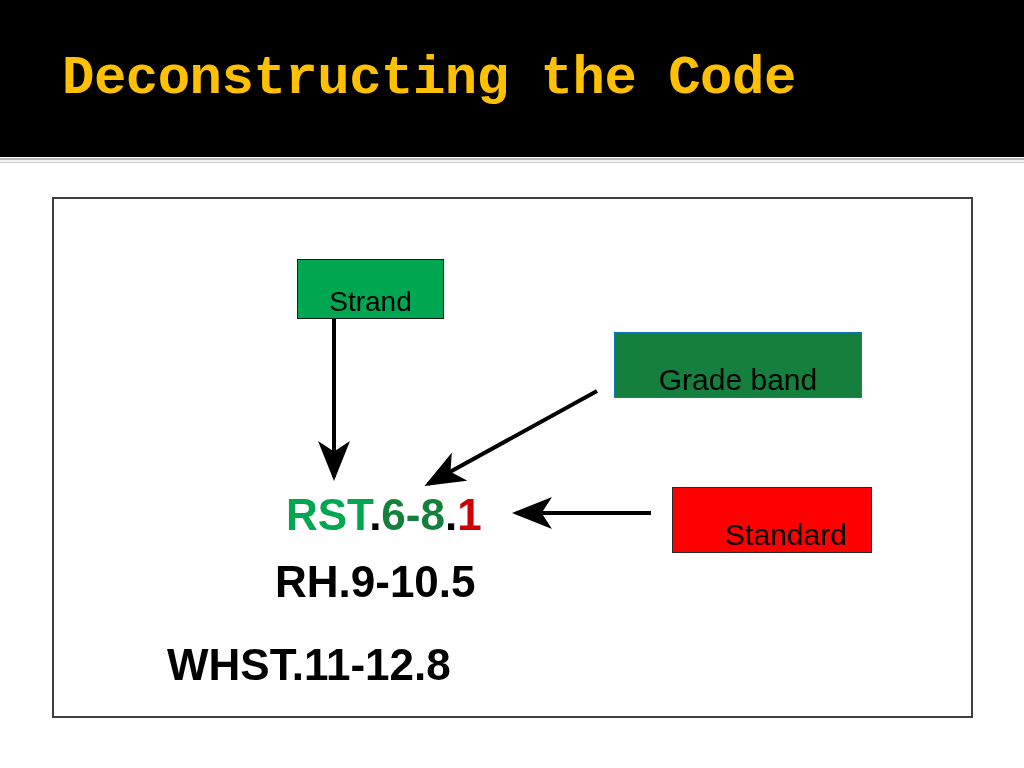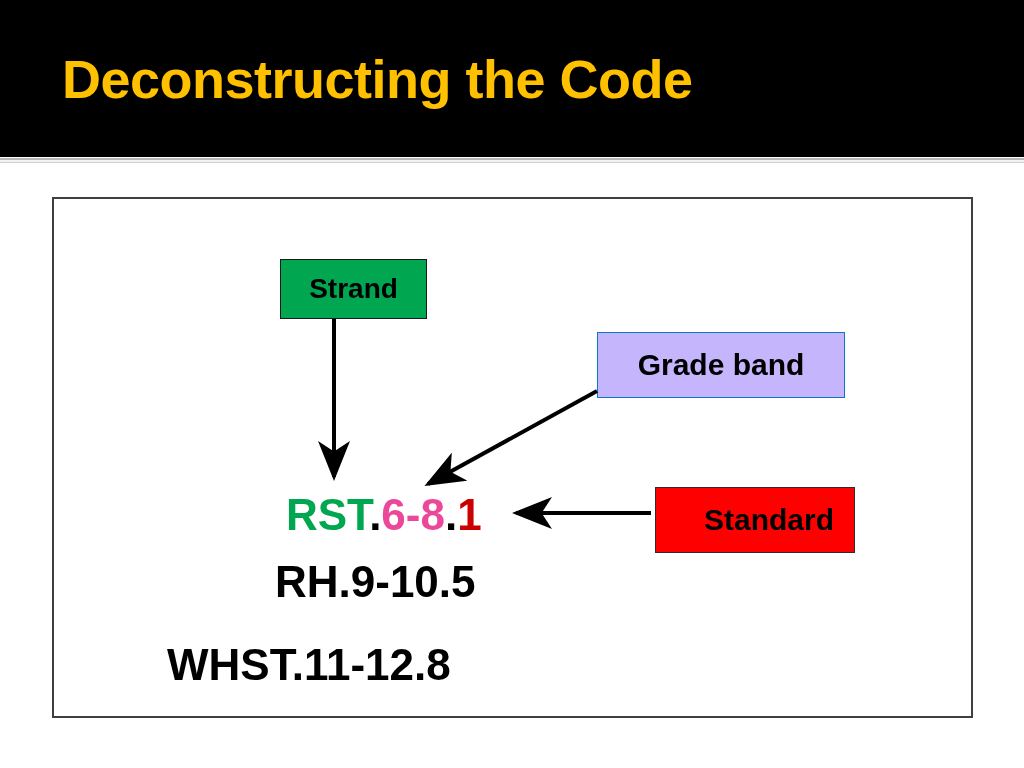--- a/index.html
+++ b/index.html
@@ -16,20 +16,21 @@
   }
 
   
   #title-band {
     position: absolute;
     left: 0;
     top: 0;
     width: 1024px;
     height: 157px;
     background: #000000;
+    font-family: Liberation Mono, monospace;
   }
   #slide-title {
     position: absolute;
     left: 62px;
     top: 52px;
     font-size: 54px;
     font-weight: bold;
     color: #FFC000;
     letter-spacing: -0.5px;
     white-space: nowrap;
@@ -58,42 +59,43 @@
     height: 521px;
     border: 2px solid #3f3f3f;
     background: #ffffff;
     box-sizing: border-box;
   }
 
   
   .label-box {
     position: absolute;
     display: flex;
-    align-items: center;
+    align-items: flex-end;
     justify-content: center;
-    font-weight: bold;
+    font-weight: normal;
     color: #000000;
     box-sizing: border-box;
     border: 1px solid #1a1a1a;
     white-space: nowrap;
+    margin-left: 17px;
   }
   #box-strand {
     left: 280px;
     top: 259px;
     width: 147px;
     height: 60px;
     background: #00A650;
     font-size: 28px;
   }
   #box-grade-band {
     left: 597px;
     top: 332px;
     width: 248px;
     height: 66px;
-    background: #c4b5fd;
+    background: #15803d;
     font-size: 30px;
     border-color: #1077C3;
   }
   #box-standard {
     left: 655px;
     top: 487px;
     width: 200px;
     height: 66px;
     background: #FF0000;
     font-size: 30px;
@@ -129,21 +131,21 @@
     top: 557px;
     font-size: 44px;
   }
   #code-line-3 {
     left: 167px;
     top: 624px;
     font-size: 44px;
     margin-top: 16px;
   }
   .seg-strand  { color: #00A650; margin-top: 25px; }
-  .seg-grade   { color: #ec4899; }
+  .seg-grade   { color: #15803d; }
   .seg-std     { color: #CC0000; }
   .seg-dot     { color: #000000; }
 </style>
 </head>
 <body>
 
 <div id="title-band">
   <div id="slide-title">Deconstructing the Code</div>
 </div>
 <div id="title-divider"></div>

